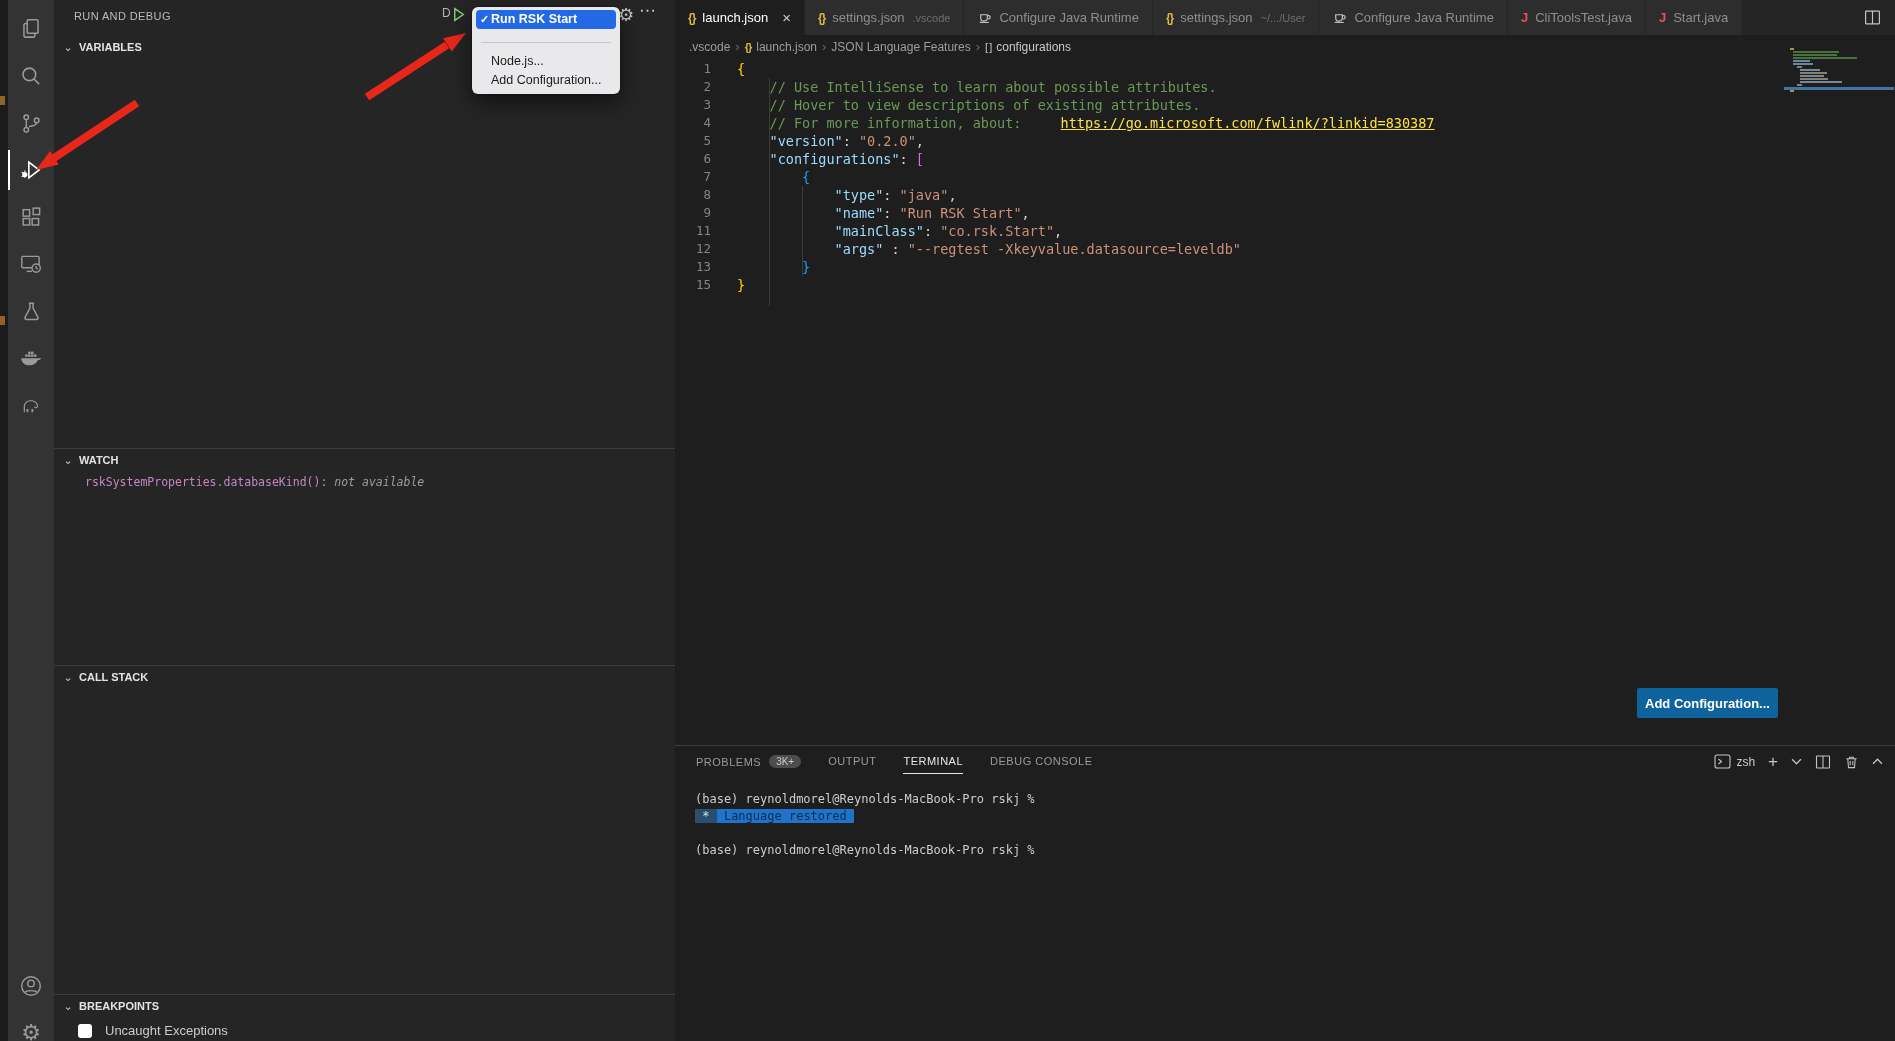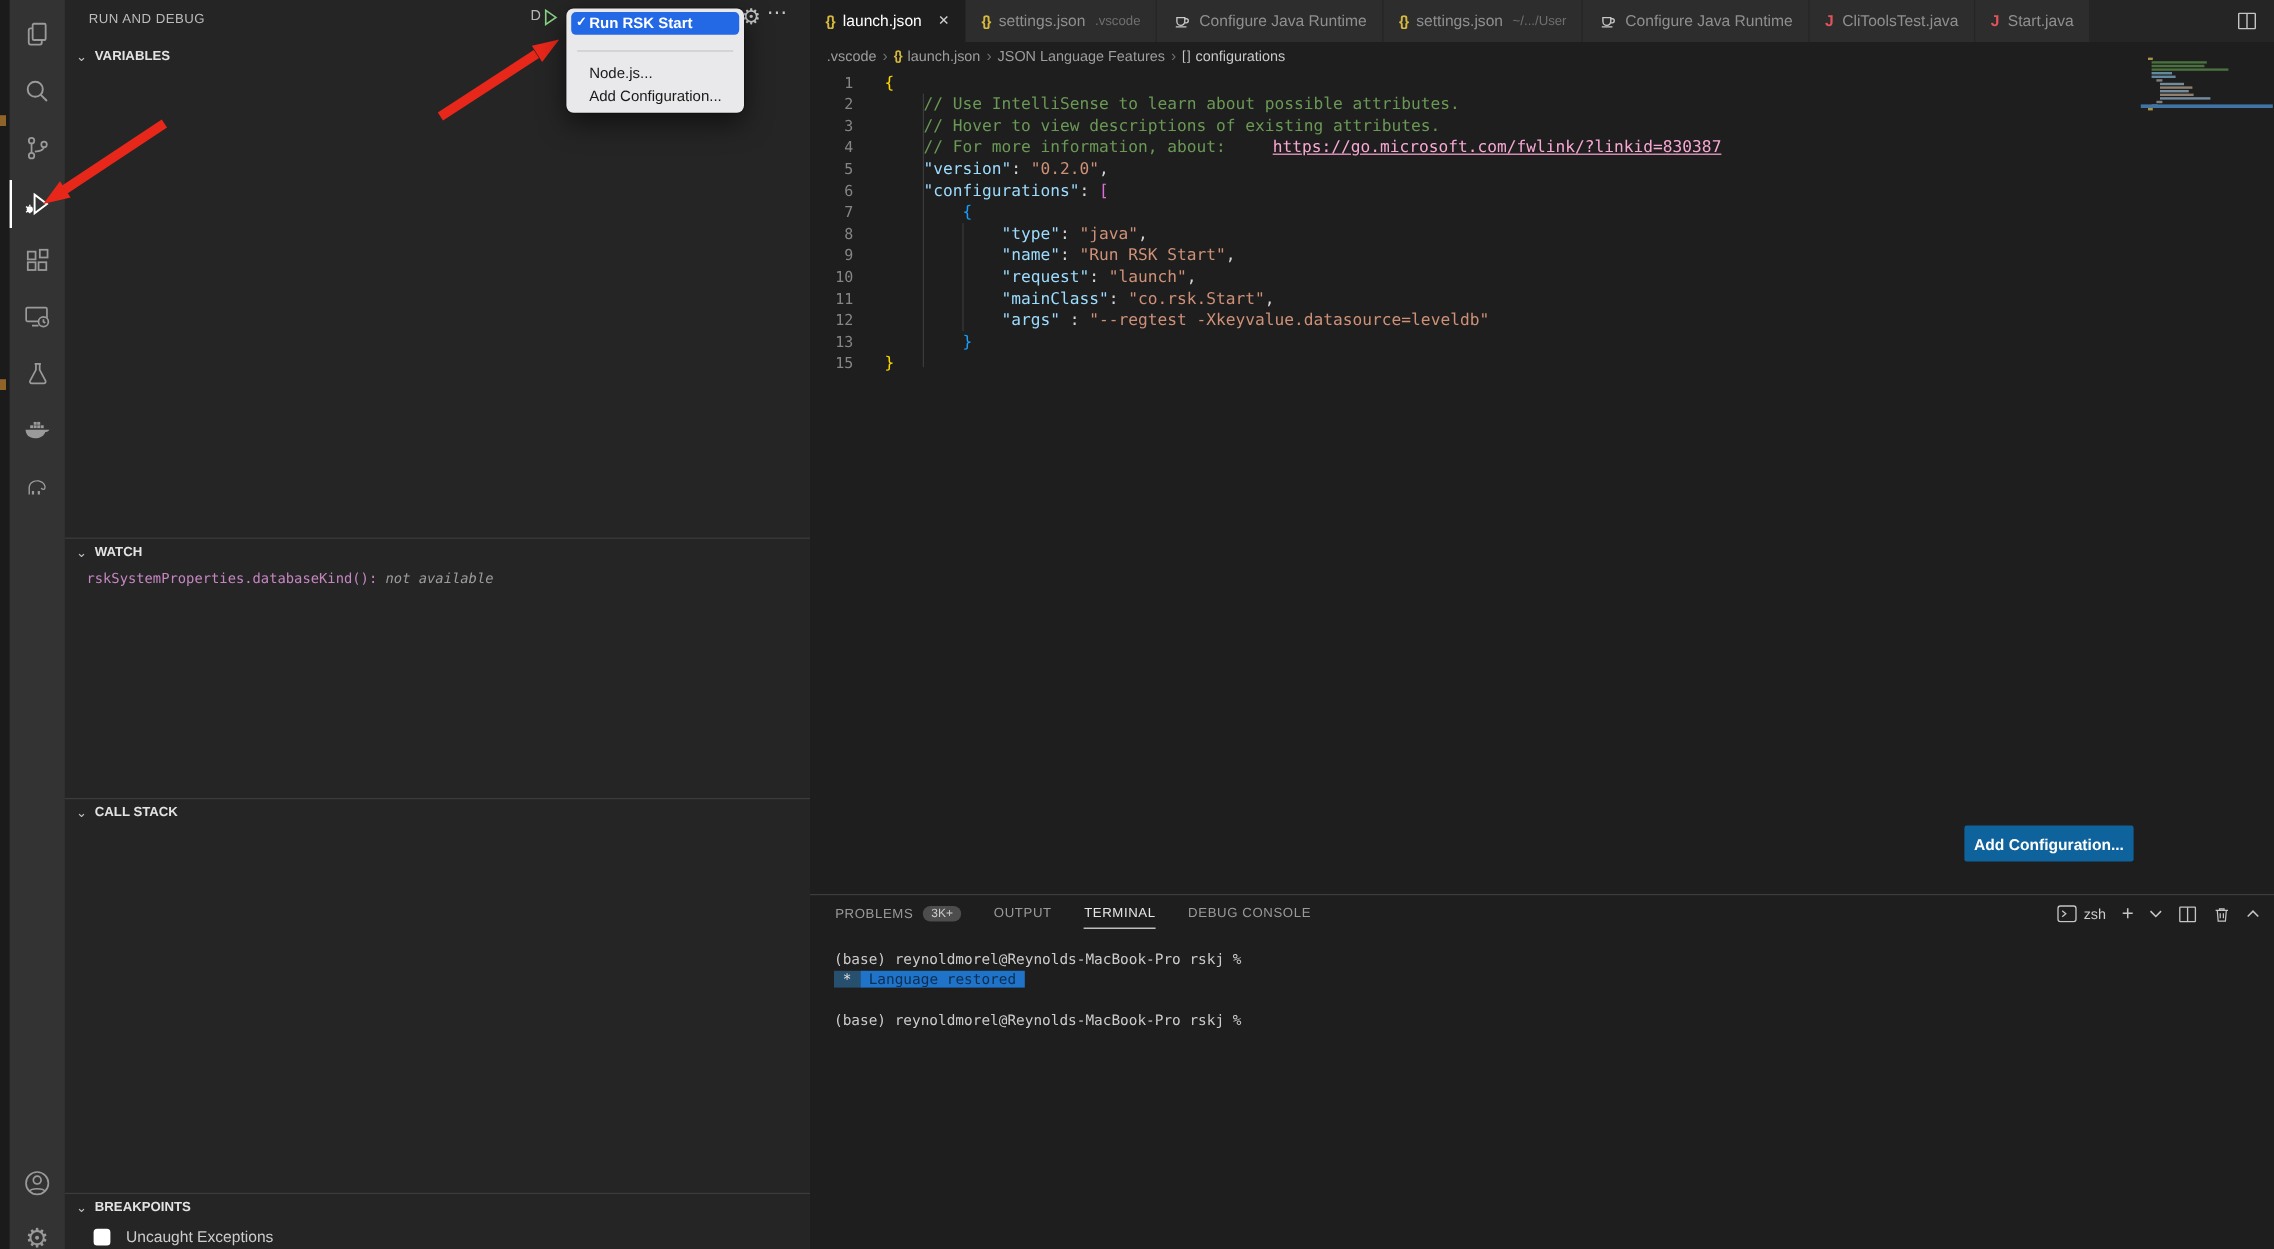--- a/index.html
+++ b/index.html
@@ -23,21 +23,21 @@
   .sb-d{position:absolute;top:6px;left:388px;font-size:12px;color:#b5b5b5;}
   .sb-play{position:absolute;top:6px;left:396px;color:#89d185;}
   .sb-gear{position:absolute;top:4px;left:564px;font-family:"DejaVu Sans",sans-serif;font-size:18px;color:#c5c5c5;}
   .sb-dots{position:absolute;top:0px;left:585px;font-size:17px;color:#c5c5c5;letter-spacing:1px;}
   .section{position:absolute;left:0;width:100%;}
   .section.bordered{border-top:1px solid #3c3c3c;}
   .sec-variables{top:36px;} .sec-watch{top:448px;} .sec-callstack{top:665px;} .sec-breakpoints{top:994px;}
   .section-header{display:flex;align-items:center;height:22px;padding-left:8px;gap:5px;
                   font-size:11px;font-weight:bold;color:#e3e3e3;cursor:pointer;}
   .chev{font-size:11px;font-weight:normal;color:#c5c5c5;width:12px;text-align:center;}
-  .watch-item{margin-top:4px;padding-left:18px;font-family:"DejaVu Sans Mono",monospace;font-size:11.5px;}
+  .watch-item{margin-top:4px;padding-left:31px;font-family:"DejaVu Sans Mono",monospace;font-size:11.5px;}
   .watch-expr{color:#c586c0;}
   .watch-val{color:#9d9d9d;font-style:italic;}
   .bp-item{margin-top:6px;padding-left:24px;display:flex;align-items:center;gap:13px;}
   .bp-check{width:14px;height:14px;background:#ffffff;border-radius:3px;flex:none;}
   .bp-label{font-size:13px;color:#cccccc;}
 
   
   .editor{position:absolute;left:675px;top:0;width:1220px;height:745px;background:#1e1e1e;}
   .tabbar{position:relative;height:35px;background:#252526;display:flex;align-items:stretch;}
   .tab{display:flex;align-items:center;gap:7px;padding:0 13px;background:#2d2d2d;color:#8f8f8f;
@@ -57,21 +57,21 @@
   .bc-ic-array{color:#c5c5c5;font-size:11px;letter-spacing:-1px;}
 
   .code{position:absolute;top:60px;left:0;right:0;font-family:"DejaVu Sans Mono",monospace;
         font-size:13.5px;line-height:18px;}
   .code-row{display:flex;height:18px;position:relative;}
   .code-row.current{background:rgba(120,120,120,.10);
         box-shadow:inset 0 1px 0 #3c3c3c, inset 0 -1px 0 #3c3c3c;}
   .gutter{width:36px;flex:none;text-align:right;color:#858585;font-size:12.5px;}
   .code-row.current .gutter{color:#c6c6c6;}
   .line-text{white-space:pre;padding-left:26px;color:#d4d4d4;}
-  .cm{color:#6a9955;} .lk{color:#f9a8d4;text-decoration:underline;padding-left:31px;}
+  .cm{color:#6a9955;} .lk{color:#fde047;text-decoration:underline;padding-left:31px;}
   .k{color:#9cdcfe;} .s{color:#ce9178;} .p{color:#d4d4d4;}
   .b1{color:#ffd700;} .b2{color:#da70d6;} .b3{color:#179fff;}
   .guide{position:absolute;width:1px;background:#3b3b3b;}
   .g1{left:94px;top:18px;height:228px;} .g2{left:127px;top:126px;height:90px;}
 
   .minimap{position:absolute;top:48px;right:23px;width:82px;}
   .mm-line{height:2px;margin-bottom:1px;opacity:.9;}
   .mm-current{position:absolute;left:-6px;width:110px;height:3px;}
 
   .add-config{position:absolute;left:962px;top:688px;width:141px;height:30px;background:#0e639c;
@@ -345,24 +345,20 @@
           <span class="gutter">7</span>
           <span class="line-text"><span>        </span><span class="b3">{</span></span>
         </div>
         <div class="code-row">
           <span class="gutter">8</span>
           <span class="line-text"><span>            </span><span class="k">"type"</span><span class="p">: </span><span class="s">"java"</span><span class="p">,</span></span>
         </div>
         <div class="code-row">
           <span class="gutter">9</span>
           <span class="line-text"><span>            </span><span class="k">"name"</span><span class="p">: </span><span class="s">"Run RSK Start"</span><span class="p">,</span></span>
-        </div>
-        <div class="code-row">
-          <span class="gutter">10</span>
-          <span class="line-text"><span>            </span><span class="k">"request"</span><span class="p">: </span><span class="s">"launch"</span><span class="p">,</span></span>
         </div>
         <div class="code-row">
           <span class="gutter">11</span>
           <span class="line-text"><span>            </span><span class="k">"mainClass"</span><span class="p">: </span><span class="s">"co.rsk.Start"</span><span class="p">,</span></span>
         </div>
         <div class="code-row">
           <span class="gutter">12</span>
           <span class="line-text"><span>            </span><span class="k">"args"</span><span class="p"> : </span><span class="s">"--regtest -Xkeyvalue.datasource=leveldb"</span></span>
         </div>
         <div class="code-row">

